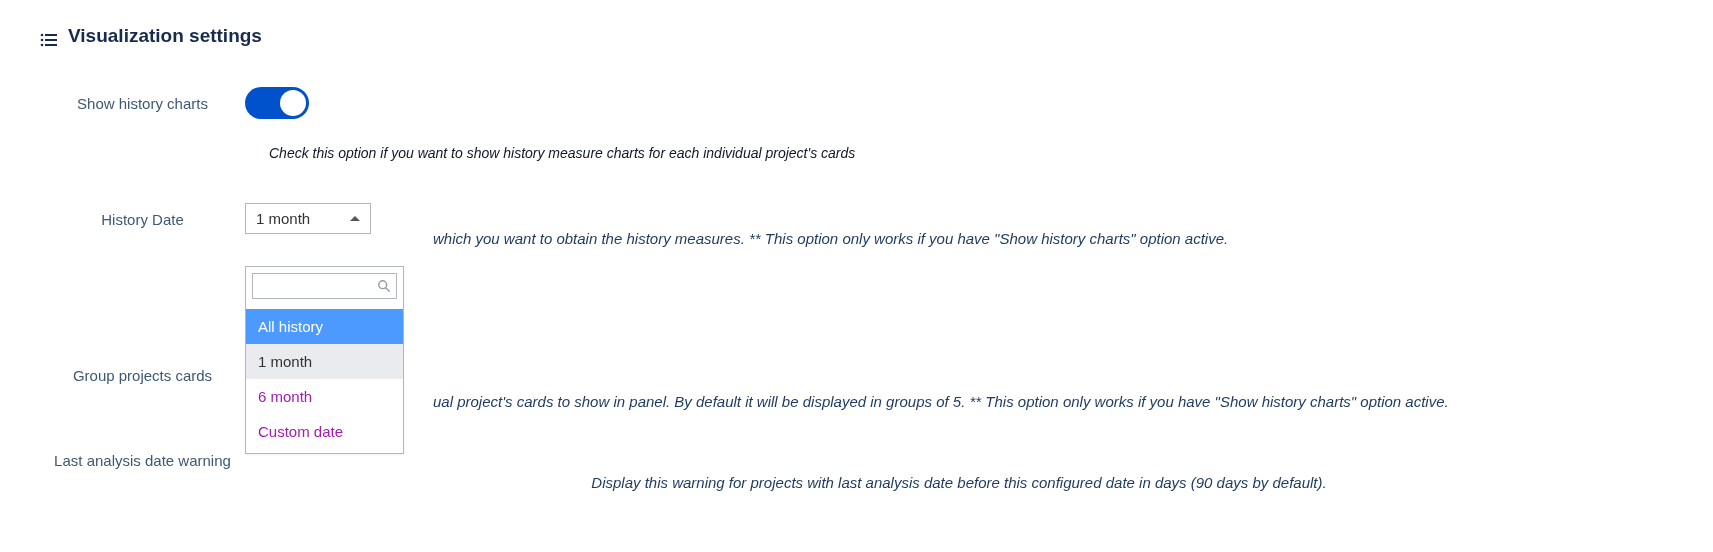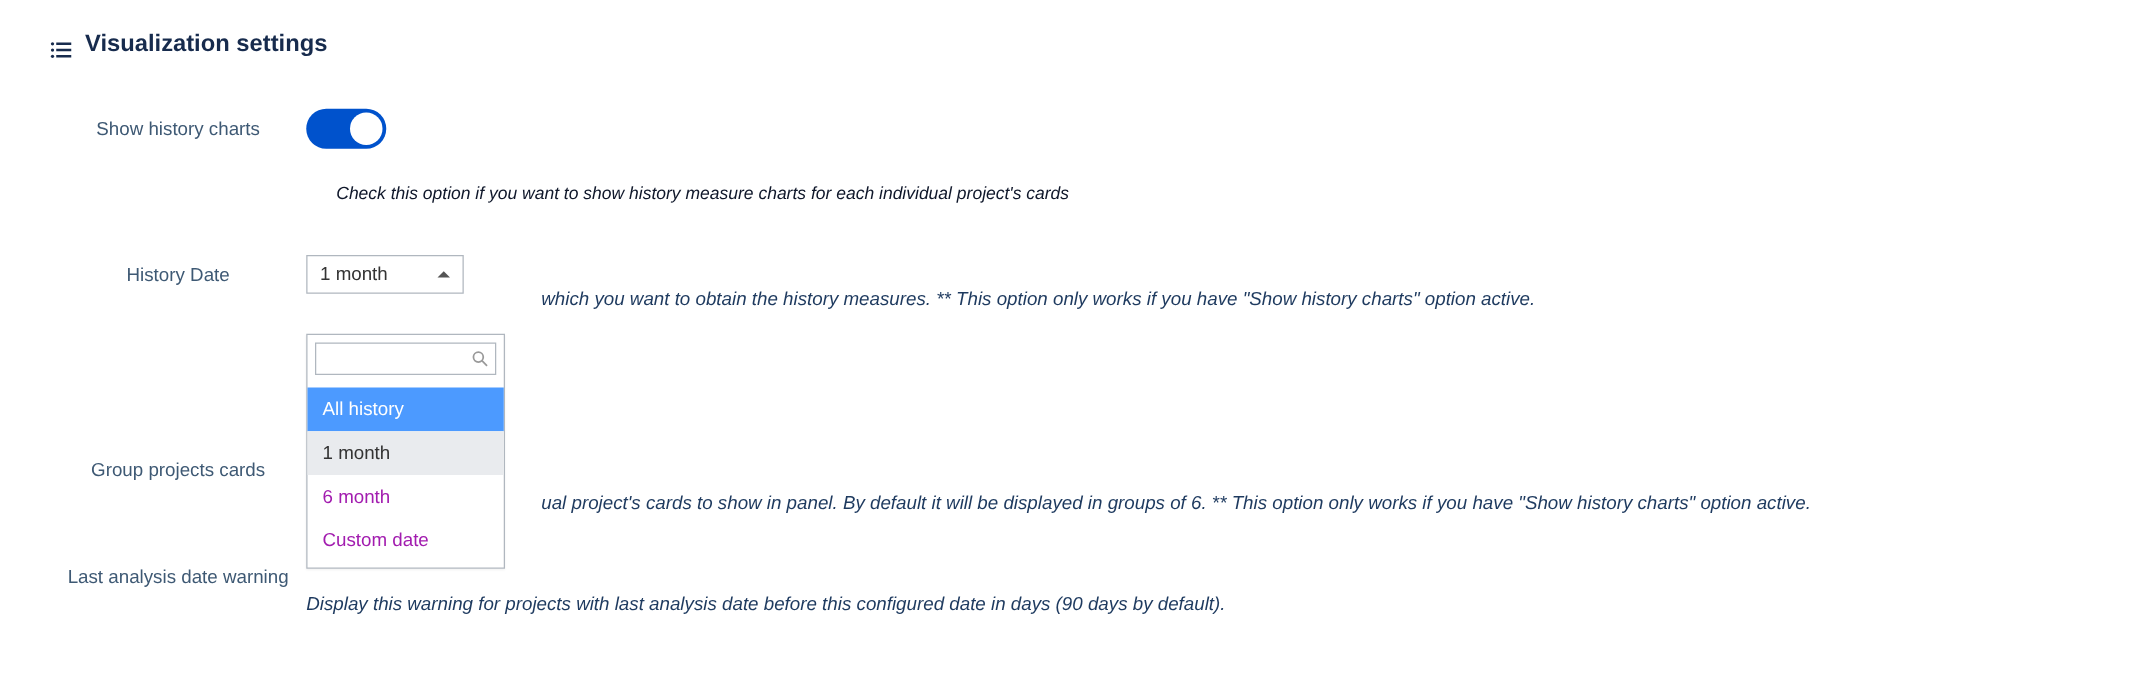--- a/index.html
+++ b/index.html
@@ -224,25 +224,25 @@
     </div>
   </div>
 </div>
 
 <div style="height:88px;"></div>
 
 <div class="row" style="position:relative;margin-top:43px;">
   <div class="label-col">Group projects cards</div>
   <div class="control-col">
     <div class="layer-helptext" style="top:28px;">
-      <span>ual project's cards to show in panel. By default it will be displayed in groups of 6. ** This option only works if you have "Show history charts" option active.</span>
+      <span>ual project's cards to show in panel. By default it will be displayed in groups of 5. ** This option only works if you have "Show history charts" option active.</span>
     </div>
   </div>
 </div>
 
 <div style="height:64px;"></div>
 
 <div class="row">
   <div class="label-col">Last analysis date warning</div>
   <div class="control-col">
-    <div class="helptext-inline" style="margin-top:24px;">Display this warning for projects with last analysis date before this configured date in days (90 days by default).</div>
+    <div class="helptext-inline" style="margin-top:24px;text-align:center;">Display this warning for projects with last analysis date before this configured date in days (90 days by default).</div>
   </div>
 </div>
 
 </body></html>

